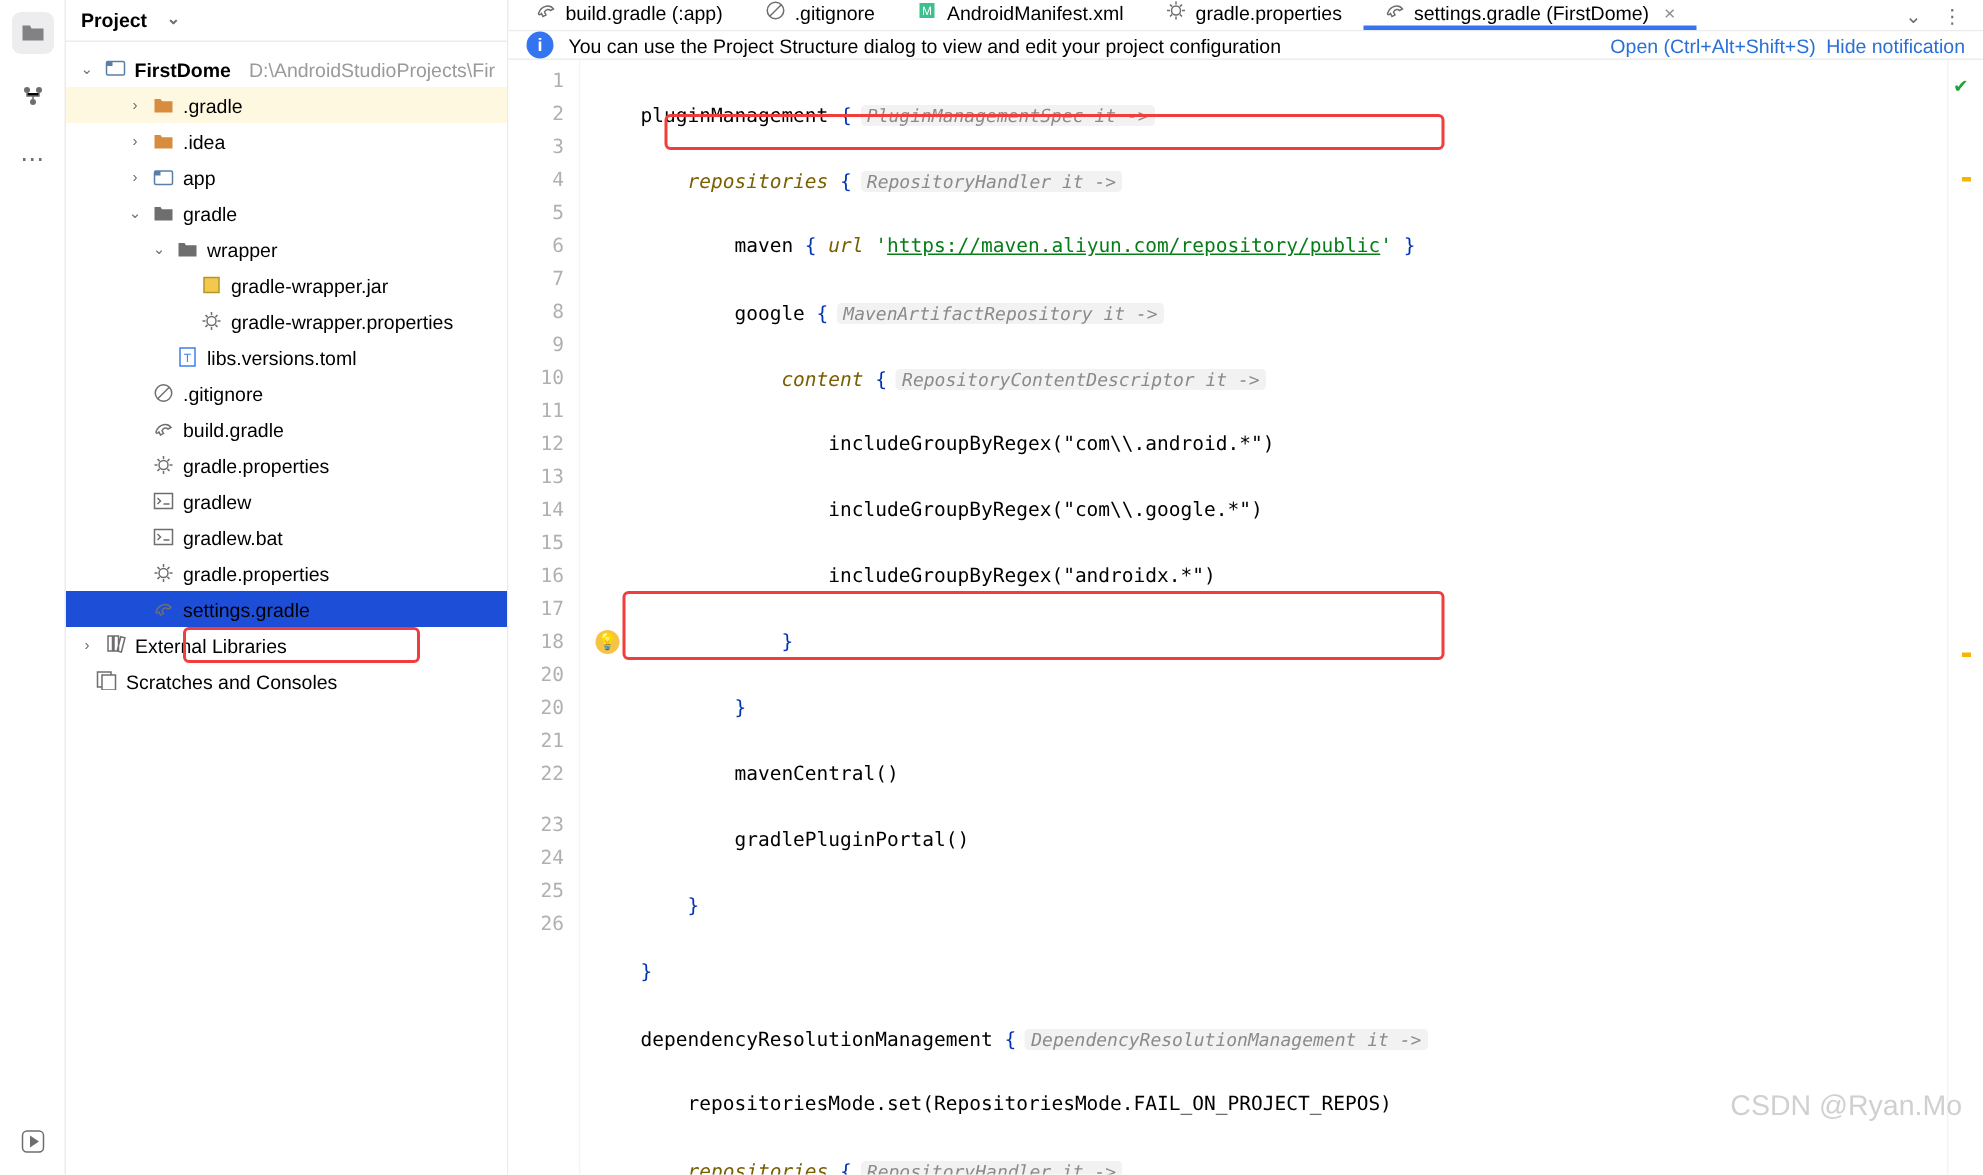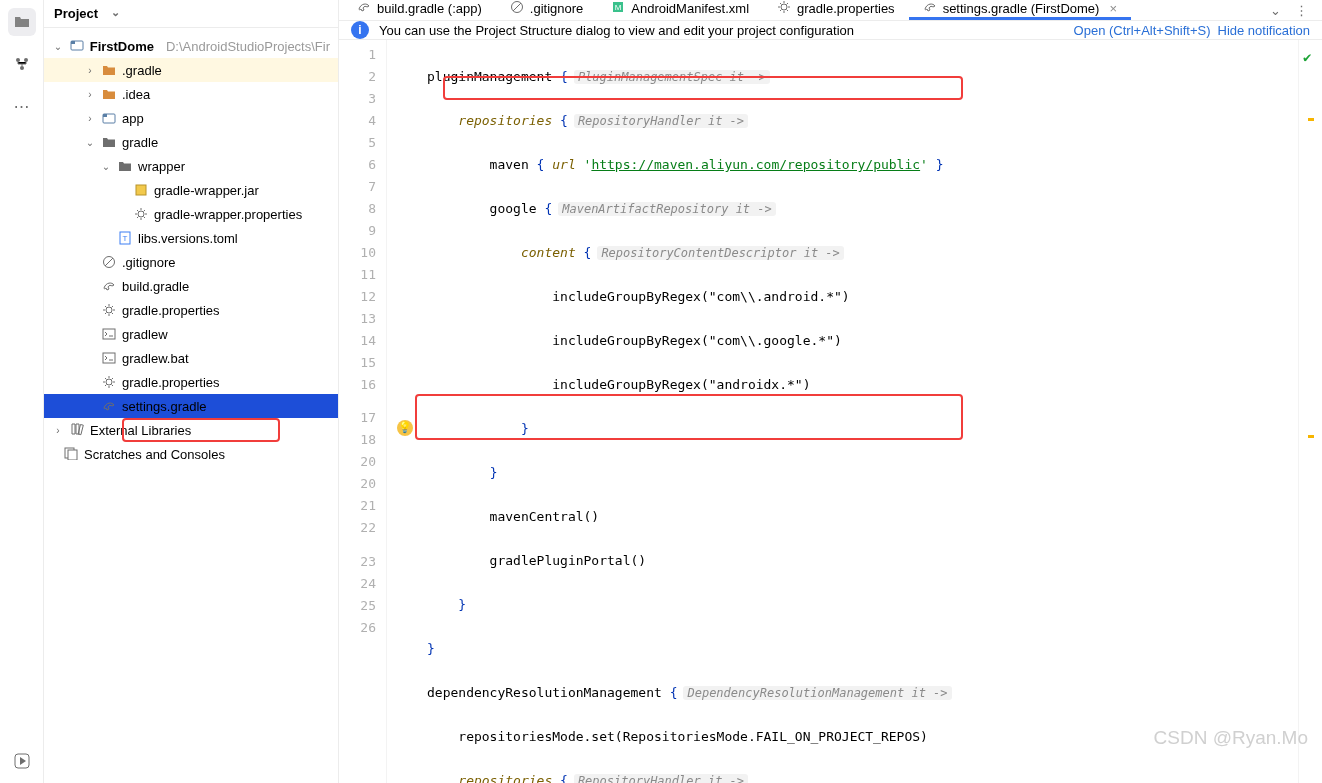--- a/index.html
+++ b/index.html
@@ -328,21 +328,21 @@
           <div style="height: 22px;">7</div>
           <div style="height: 22px;">8</div>
           <div style="height: 22px;">9</div>
           <div style="height: 22px;">10</div>
           <div style="height: 22px;">11</div>
           <div style="height: 22px;">12</div>
           <div style="height: 22px;">13</div>
           <div style="height: 22px;">14</div>
           <div style="height: 22px;">15</div>
           <div style="height: 22px;">16</div>
-          <div style="height: 22px; margin-top: 11px;">17</div>
+          <div style="height: 22px;">17</div>
           <div style="height: 22px;">18</div>
           <div style="height: 22px;">20</div>
           <div style="height: 22px;">20</div>
           <div style="height: 22px;">21</div>
           <div style="height: 22px;">22</div>
           <div style="height: 22px; margin-top: 12px;">23</div>
           <div style="height: 22px;">24</div>
           <div style="height: 22px;">25</div>
           <div style="height: 22px;">26</div>
         </div>

